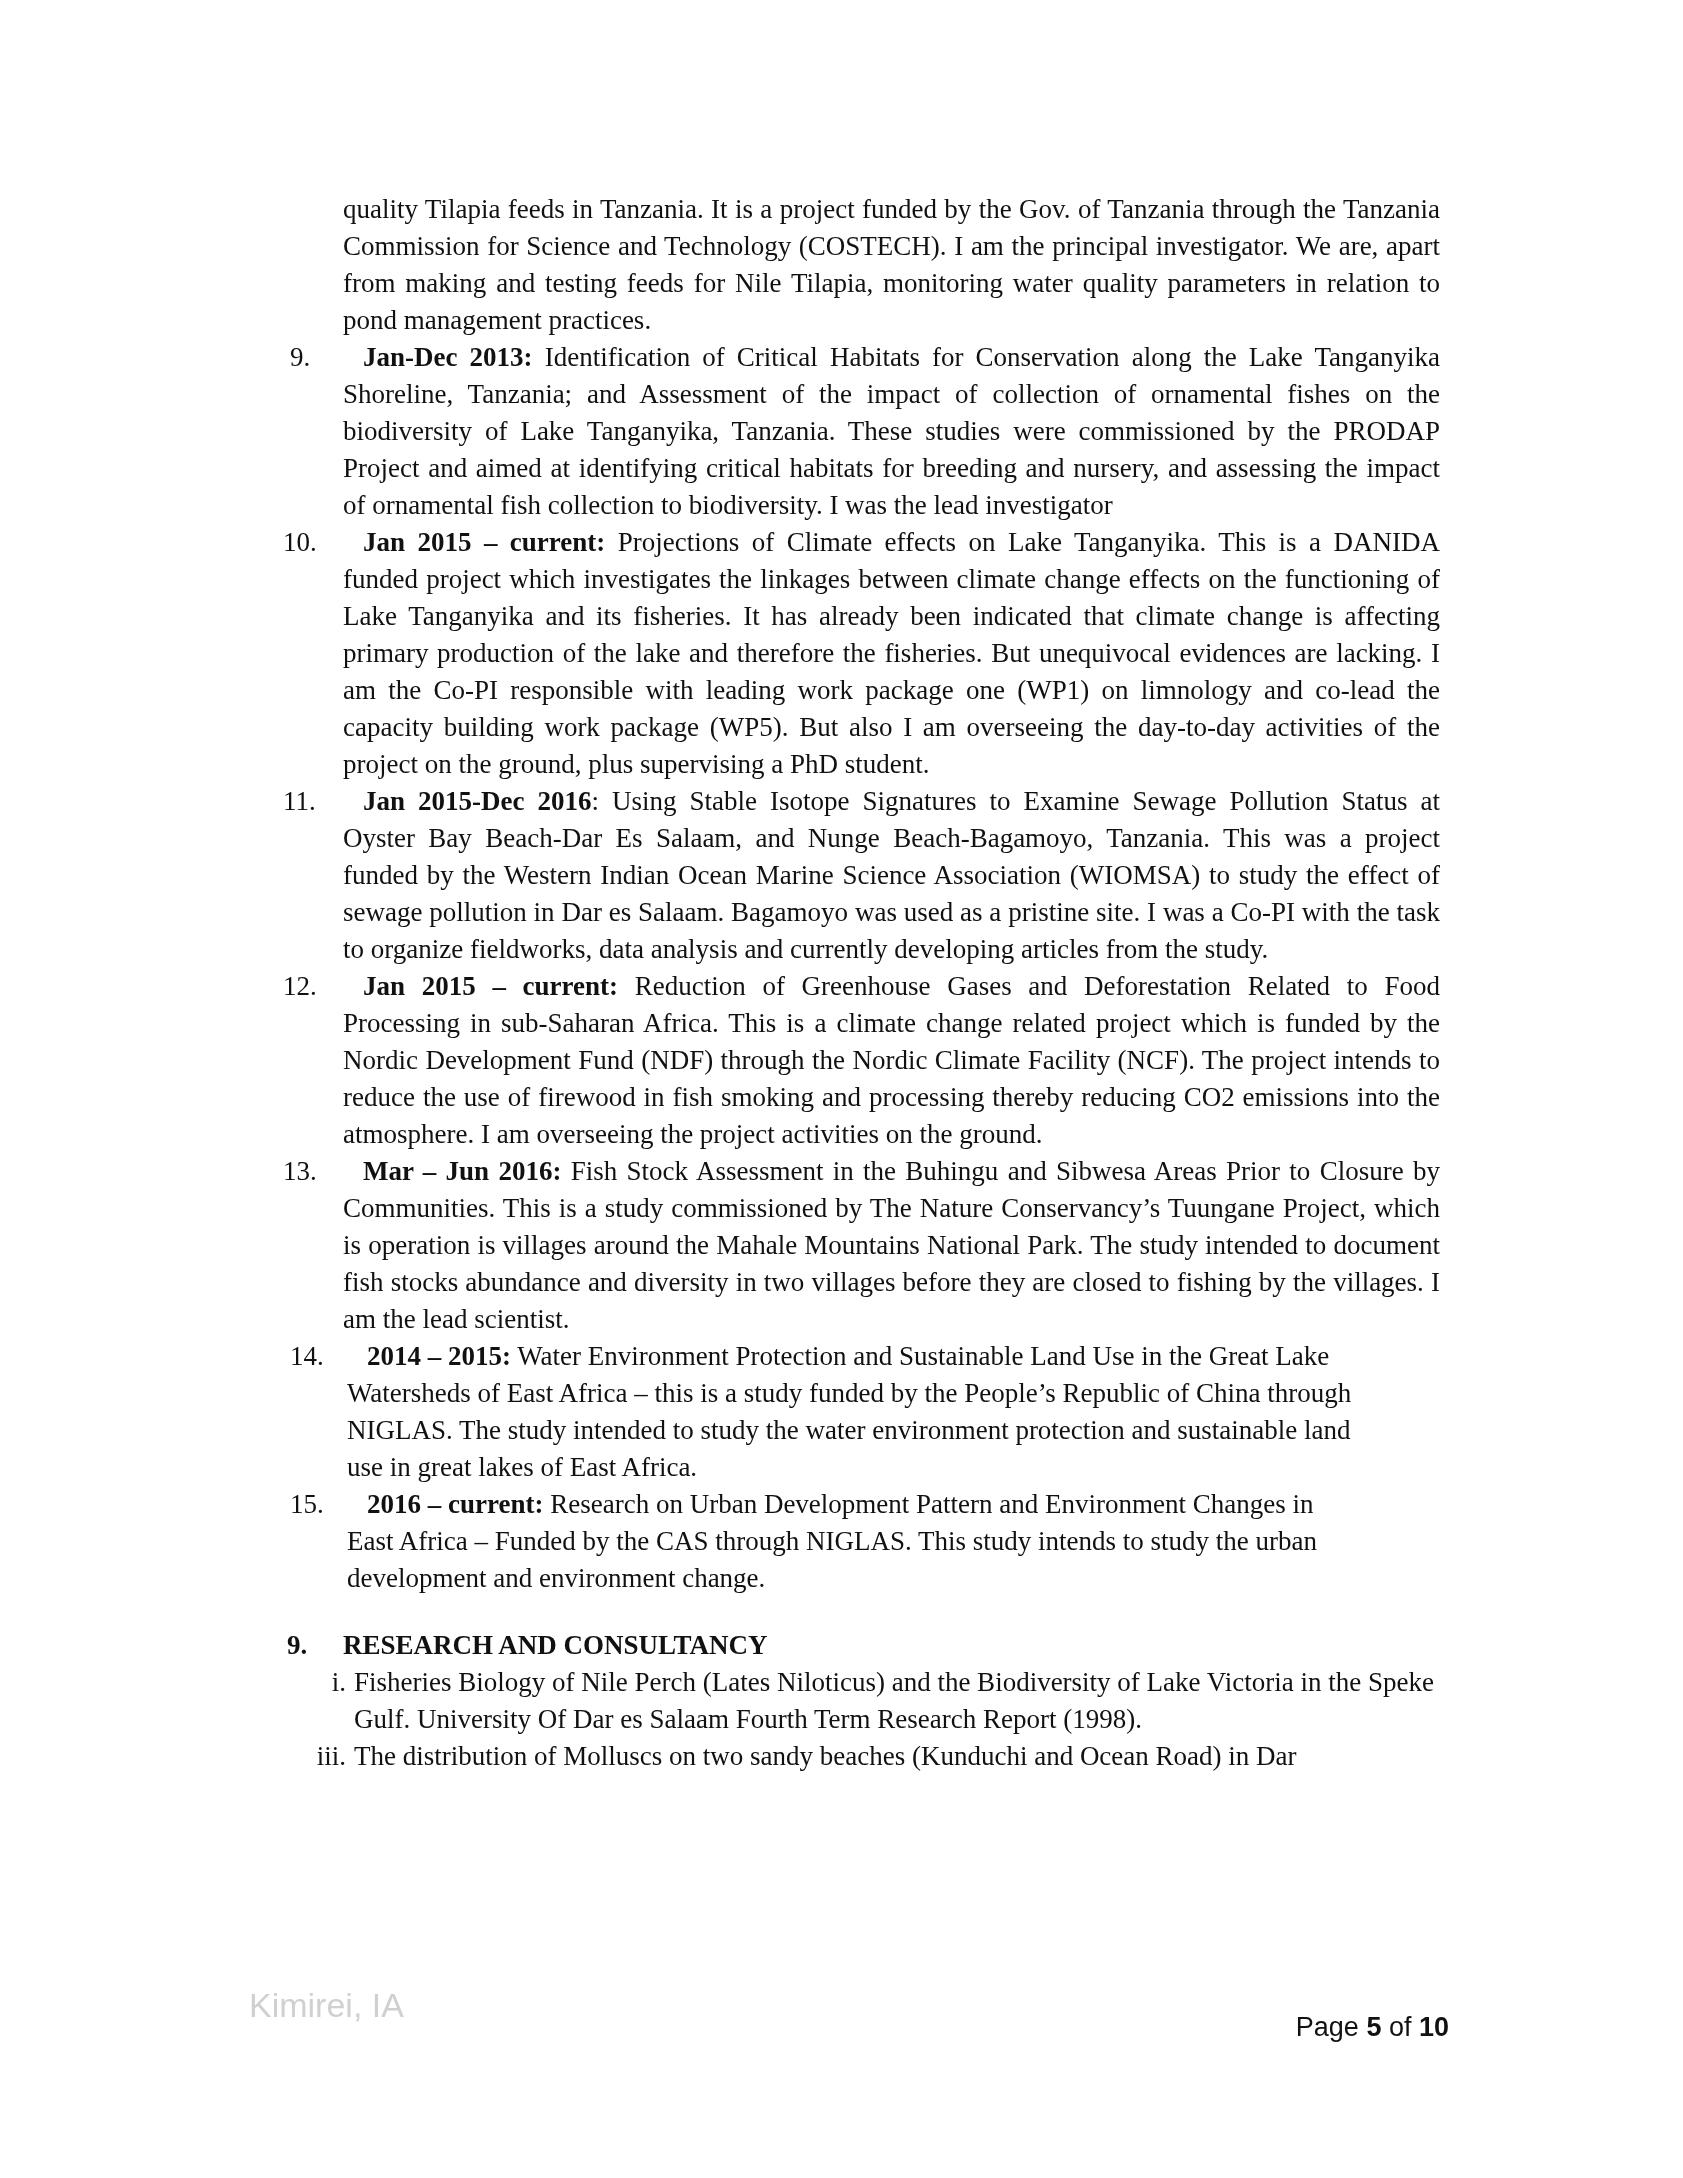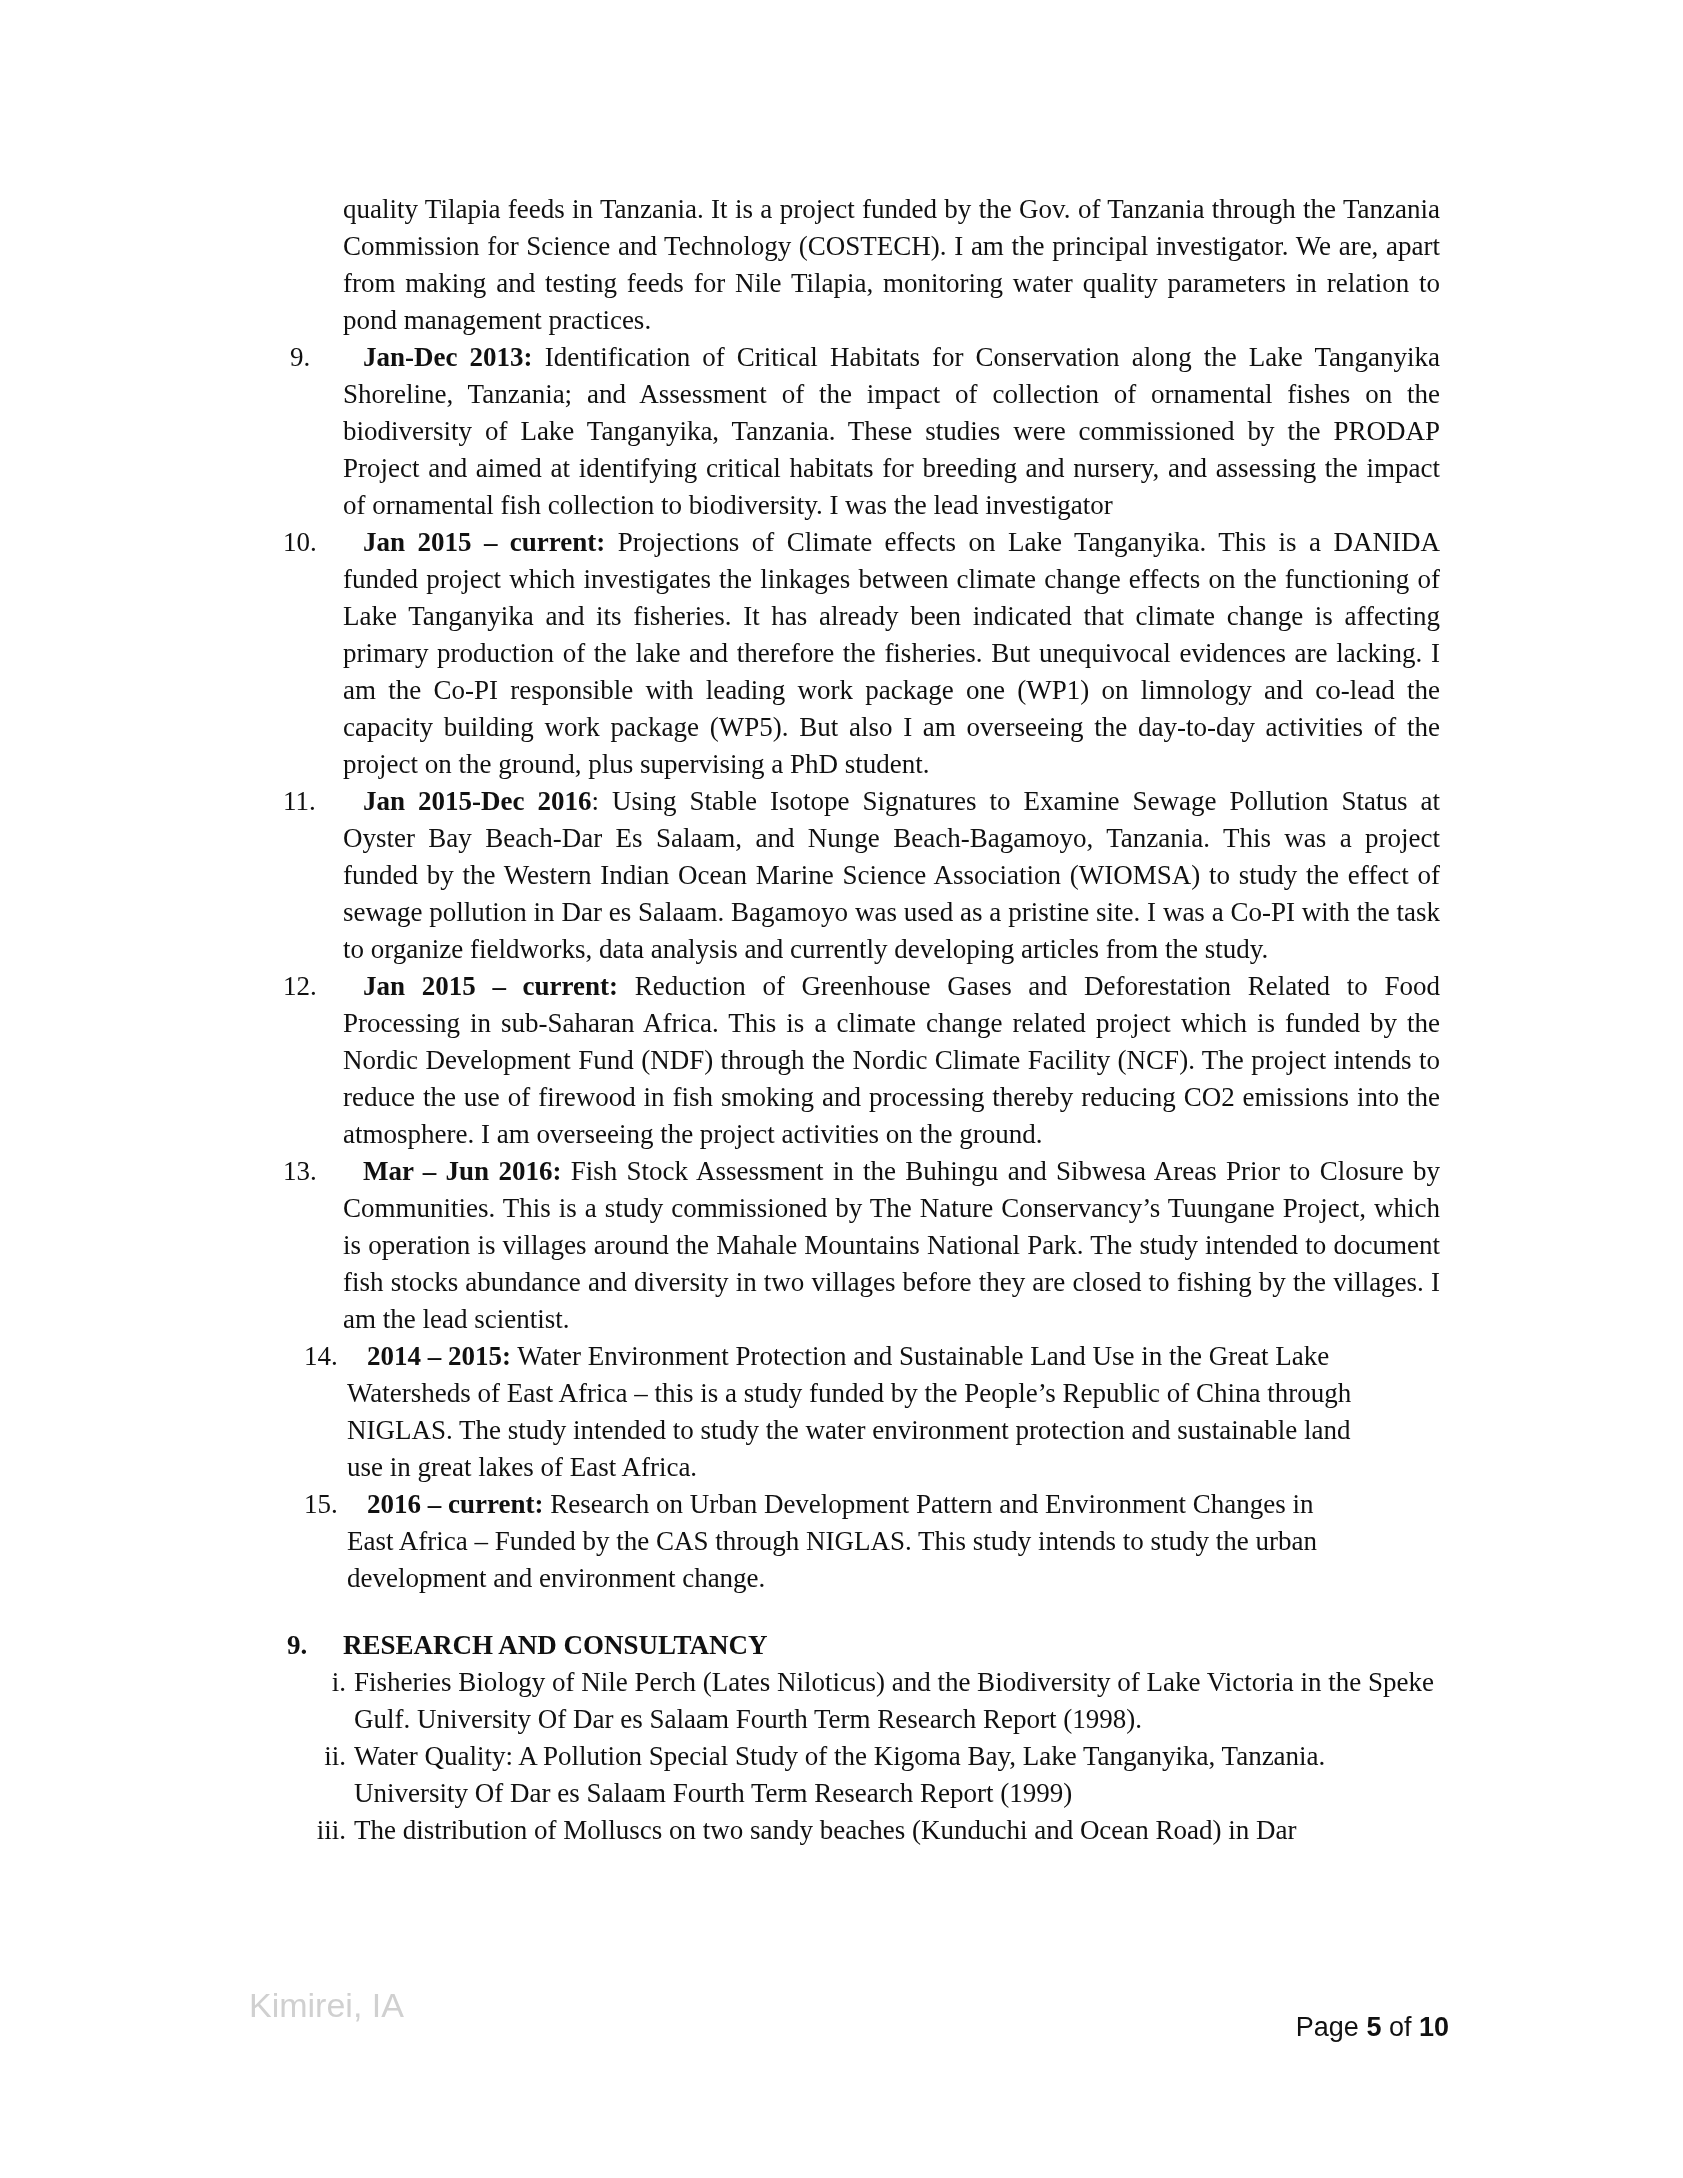--- a/index.html
+++ b/index.html
@@ -7,21 +7,21 @@
          font-family: "Liberation Serif", "DejaVu Serif", serif; color: #111; }
   .page { position: absolute; left: 0; top: 0; width: 1683px; height: 1948px; }
   .body-text { position: absolute; left: 287px; top: 191px; width: 1153px;
                font-size: 27px; line-height: 37px; }
   .cont { padding-left: 56px; text-align: justify; text-align-last: left; }
   .item { position: relative; padding-left: 56px; text-align: justify; text-align-last: left; }
   .item .num { position: absolute; left: 0; top: 0; width: 50px; text-align: left; }
   .item.two-digit .num { left: -4px; }
   .item .date { font-weight: bold; margin-left: 20px; }
   .item.ragged { text-align: left; padding-left: 60px; width: 1010px; }
-  .item.ragged .num { left: 17px; text-align: right; }
+  .item.ragged .num { left: 3px; text-align: right; }
   .section-heading { margin-top: 30px; font-weight: bold; position: relative; padding-left: 56px; }
   .section-heading .num { position: absolute; left: 0; top: 0; }
   .roman-list { margin-top: 0; }
   .roman { position: relative; padding-left: 67px; width: 1089px; }
   .roman .rnum { position: absolute; right: calc(100% - 59px); top: 0; text-align: right; white-space: nowrap; }
   .footer-left { position: absolute; left: 249px; top: 1986px; font-family: "Liberation Sans", "DejaVu Sans", sans-serif;
                  font-size: 34px; color: #d0d0d0; }
   .footer-right { position: absolute; right: 234px; top: 2012px; font-family: "Liberation Sans", "DejaVu Sans", sans-serif;
                   font-size: 27px; color: #111; margin-left: 18px; }
   .footer-right b { font-weight: bold; }
@@ -73,24 +73,20 @@
       <span class="num">9.</span>
       <span>RESEARCH AND CONSULTANCY</span>
     </div>
 
     <div class="roman-list">
       <div class="roman">
         <span class="rnum">i.</span>
         <span>Fisheries Biology of Nile Perch (Lates Niloticus) and the Biodiversity of Lake Victoria in the Speke Gulf. University Of Dar es Salaam Fourth Term Research Report (1998).</span>
       </div>
       <div class="roman">
-        <span class="rnum">ii.</span>
-        <span>Water Quality: A Pollution Special Study of the Kigoma Bay, Lake Tanganyika, Tanzania. University Of Dar es Salaam Fourth Term Research Report (1999)</span>
-      </div>
-      <div class="roman">
         <span class="rnum">iii.</span>
         <span>The distribution of Molluscs on two sandy beaches (Kunduchi and Ocean Road) in Dar</span>
       </div>
     </div>
   </div>
 
   <div class="footer-left">Kimirei, IA</div>
   <div class="footer-right"><span>Page </span><b>5</b><span> of </span><b>10</b></div>
 </div>
 

